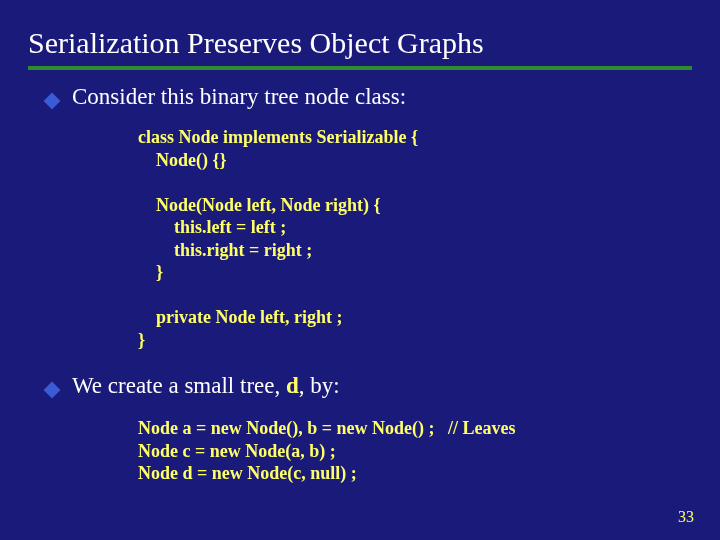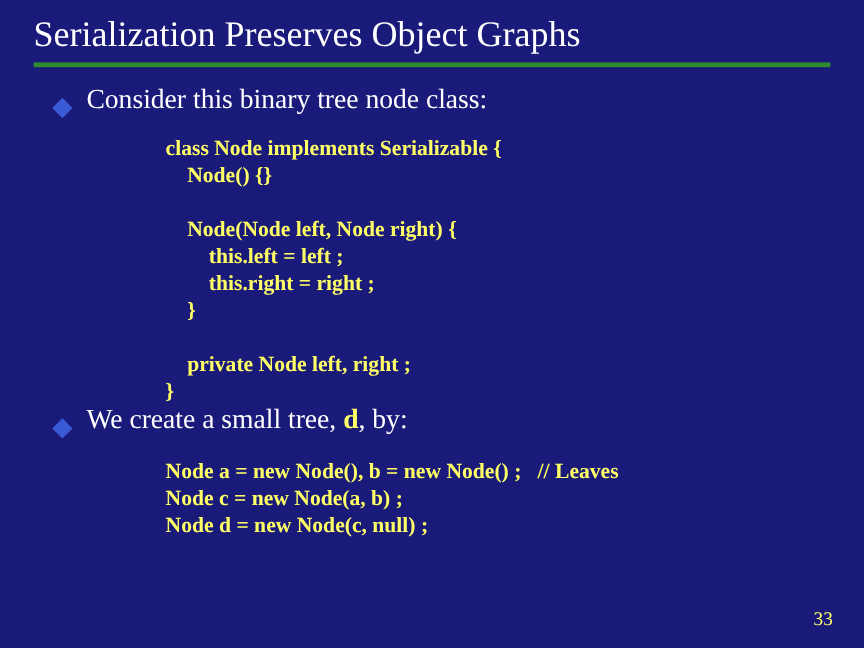--- a/index.html
+++ b/index.html
@@ -9,37 +9,37 @@
     height: 540px;
     background: #1a1a7a;
     font-family: "Times New Roman", Times, serif;
     color: white;
     overflow: hidden;
   }
   .slide {
     box-sizing: border-box;
     width: 720px;
     height: 540px;
-    padding: 12px 28px 10px 28px;
+    padding: 26px 28px 10px 28px;
     position: relative;
   }
   .title {
     font-size: 30px;
     color: white;
     margin: 0 0 6px 0;
     font-weight: normal;
   }
   .rule {
     border: none;
     border-top: 4px solid #2e8b2e;
     margin: 0 0 14px 0;
   }
   .bullet-row {
     display: flex;
-    align-items: flex-end;
+    align-items: center;
     margin-left: 18px;
     margin-top: 6px;
   }
   .diamond {
     width: 12px;
     height: 12px;
     background: #3b5bd6;
     transform: rotate(45deg);
     margin-top: 8px;
     margin-right: 14px;
@@ -88,21 +88,21 @@
 <span>    Node() {}</span>
 
 <span>    Node(Node left, Node right) {</span>
 <span>        this.left = left ;</span>
 <span>        this.right = right ;</span>
 <span>    }</span>
 
 <span>    private Node left, right ;</span>
 <span>}</span></div>
 
-  <div class="bullet-row" style="margin-top:0;">
+  <div class="bullet-row" style="margin-top:22px;">
     <div class="diamond"></div>
     <div class="bullet-text"><span>We create a small tree, </span><span style="font-weight:bold;color:#ffff66;">d</span><span>, by:</span></div>
   </div>
 
   <div class="codeblock" style="margin-top:18px;"><span>Node a = new Node(), b = new Node() ;   </span><span class="comment">// Leaves</span>
 <span>Node c = new Node(a, b) ;</span>
 <span>Node d = new Node(c, null) ;</span></div>
 
   <div class="pagenum">33</div>
 </div>

